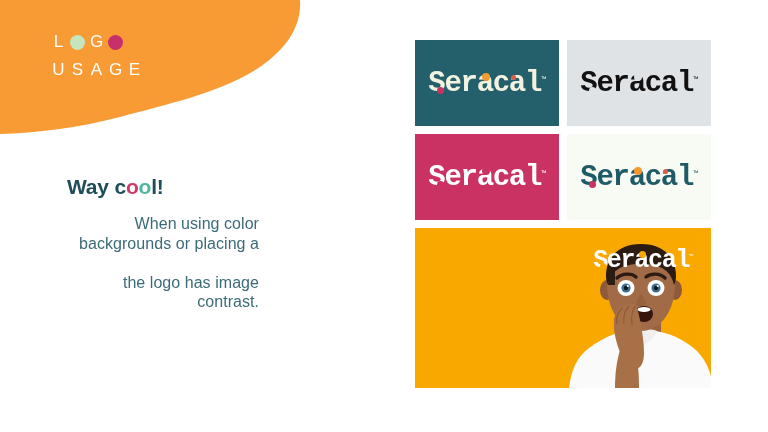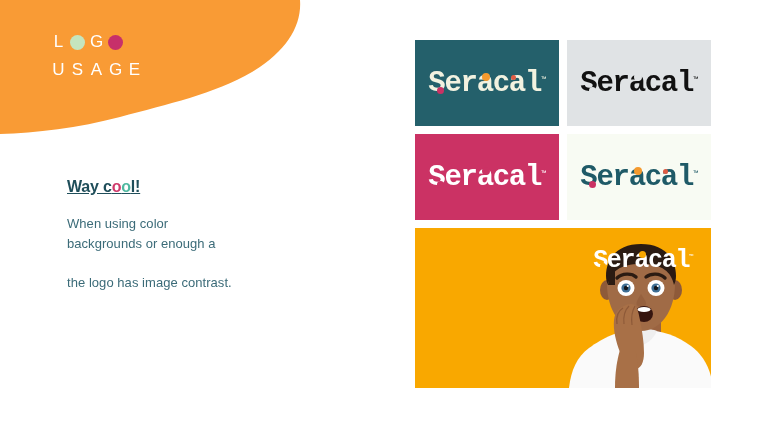--- a/index.html
+++ b/index.html
@@ -33,36 +33,36 @@
   }
   .brand-dot{
     width:15px;height:15px;border-radius:50%;
     display:inline-block;margin:0 2px;
   }
   .brand-dot-wrap{width:19px;display:flex;justify-content:center;align-items:center;}
 
   
   .copy{position:absolute;left:67px;top:177px;width:200px;z-index:3;}
   .headline{
-    font-size:16px;
+    font-size:21px;
     font-weight:bold;
     color:#1f4e5a;
     letter-spacing:-0.2px;
     margin:0 0 17px 0;
     line-height:20px;
-    text-decoration:underline;
   }
   .headline .o-pink{color:#cf3a6b;}
   .headline .o-green{color:#4fb8a0;}
   .body-copy{
-    font-size:13px;
+    font-size:16px;
     line-height:19.5px;
     color:#3b6b78;
-    margin:0;
+    margin:8px;
     letter-spacing:0.05px;
+    text-align:right;
   }
 
   
   .tiles{position:absolute;left:415px;top:40px;width:296px;}
   .tile-row{display:flex;gap:8px;margin-bottom:8px;}
   .tile{
     width:144px;height:86px;
     display:flex;align-items:center;justify-content:center;
     position:relative;overflow:hidden;
   }
@@ -132,21 +132,21 @@
       <span class="brand-letter">A</span>
       <span class="brand-letter">G</span>
       <span class="brand-letter">E</span>
     </div>
   </div>
 
   <div class="copy">
     <h2 class="headline"><span>Way c</span><span class="o-pink">o</span><span class="o-green">o</span><span>l!</span></h2>
     <p class="body-copy">
       <span>When using color</span><br>
-      <span>backgrounds or enough a</span><br>
+      <span>backgrounds or placing a</span><br>
       <br>
       <span>the logo has image contrast.</span>
     </p>
   </div>
 
   <div class="tiles">
 
     <div class="tile-row">
 
       <div class="tile" style="background:#24606B">

